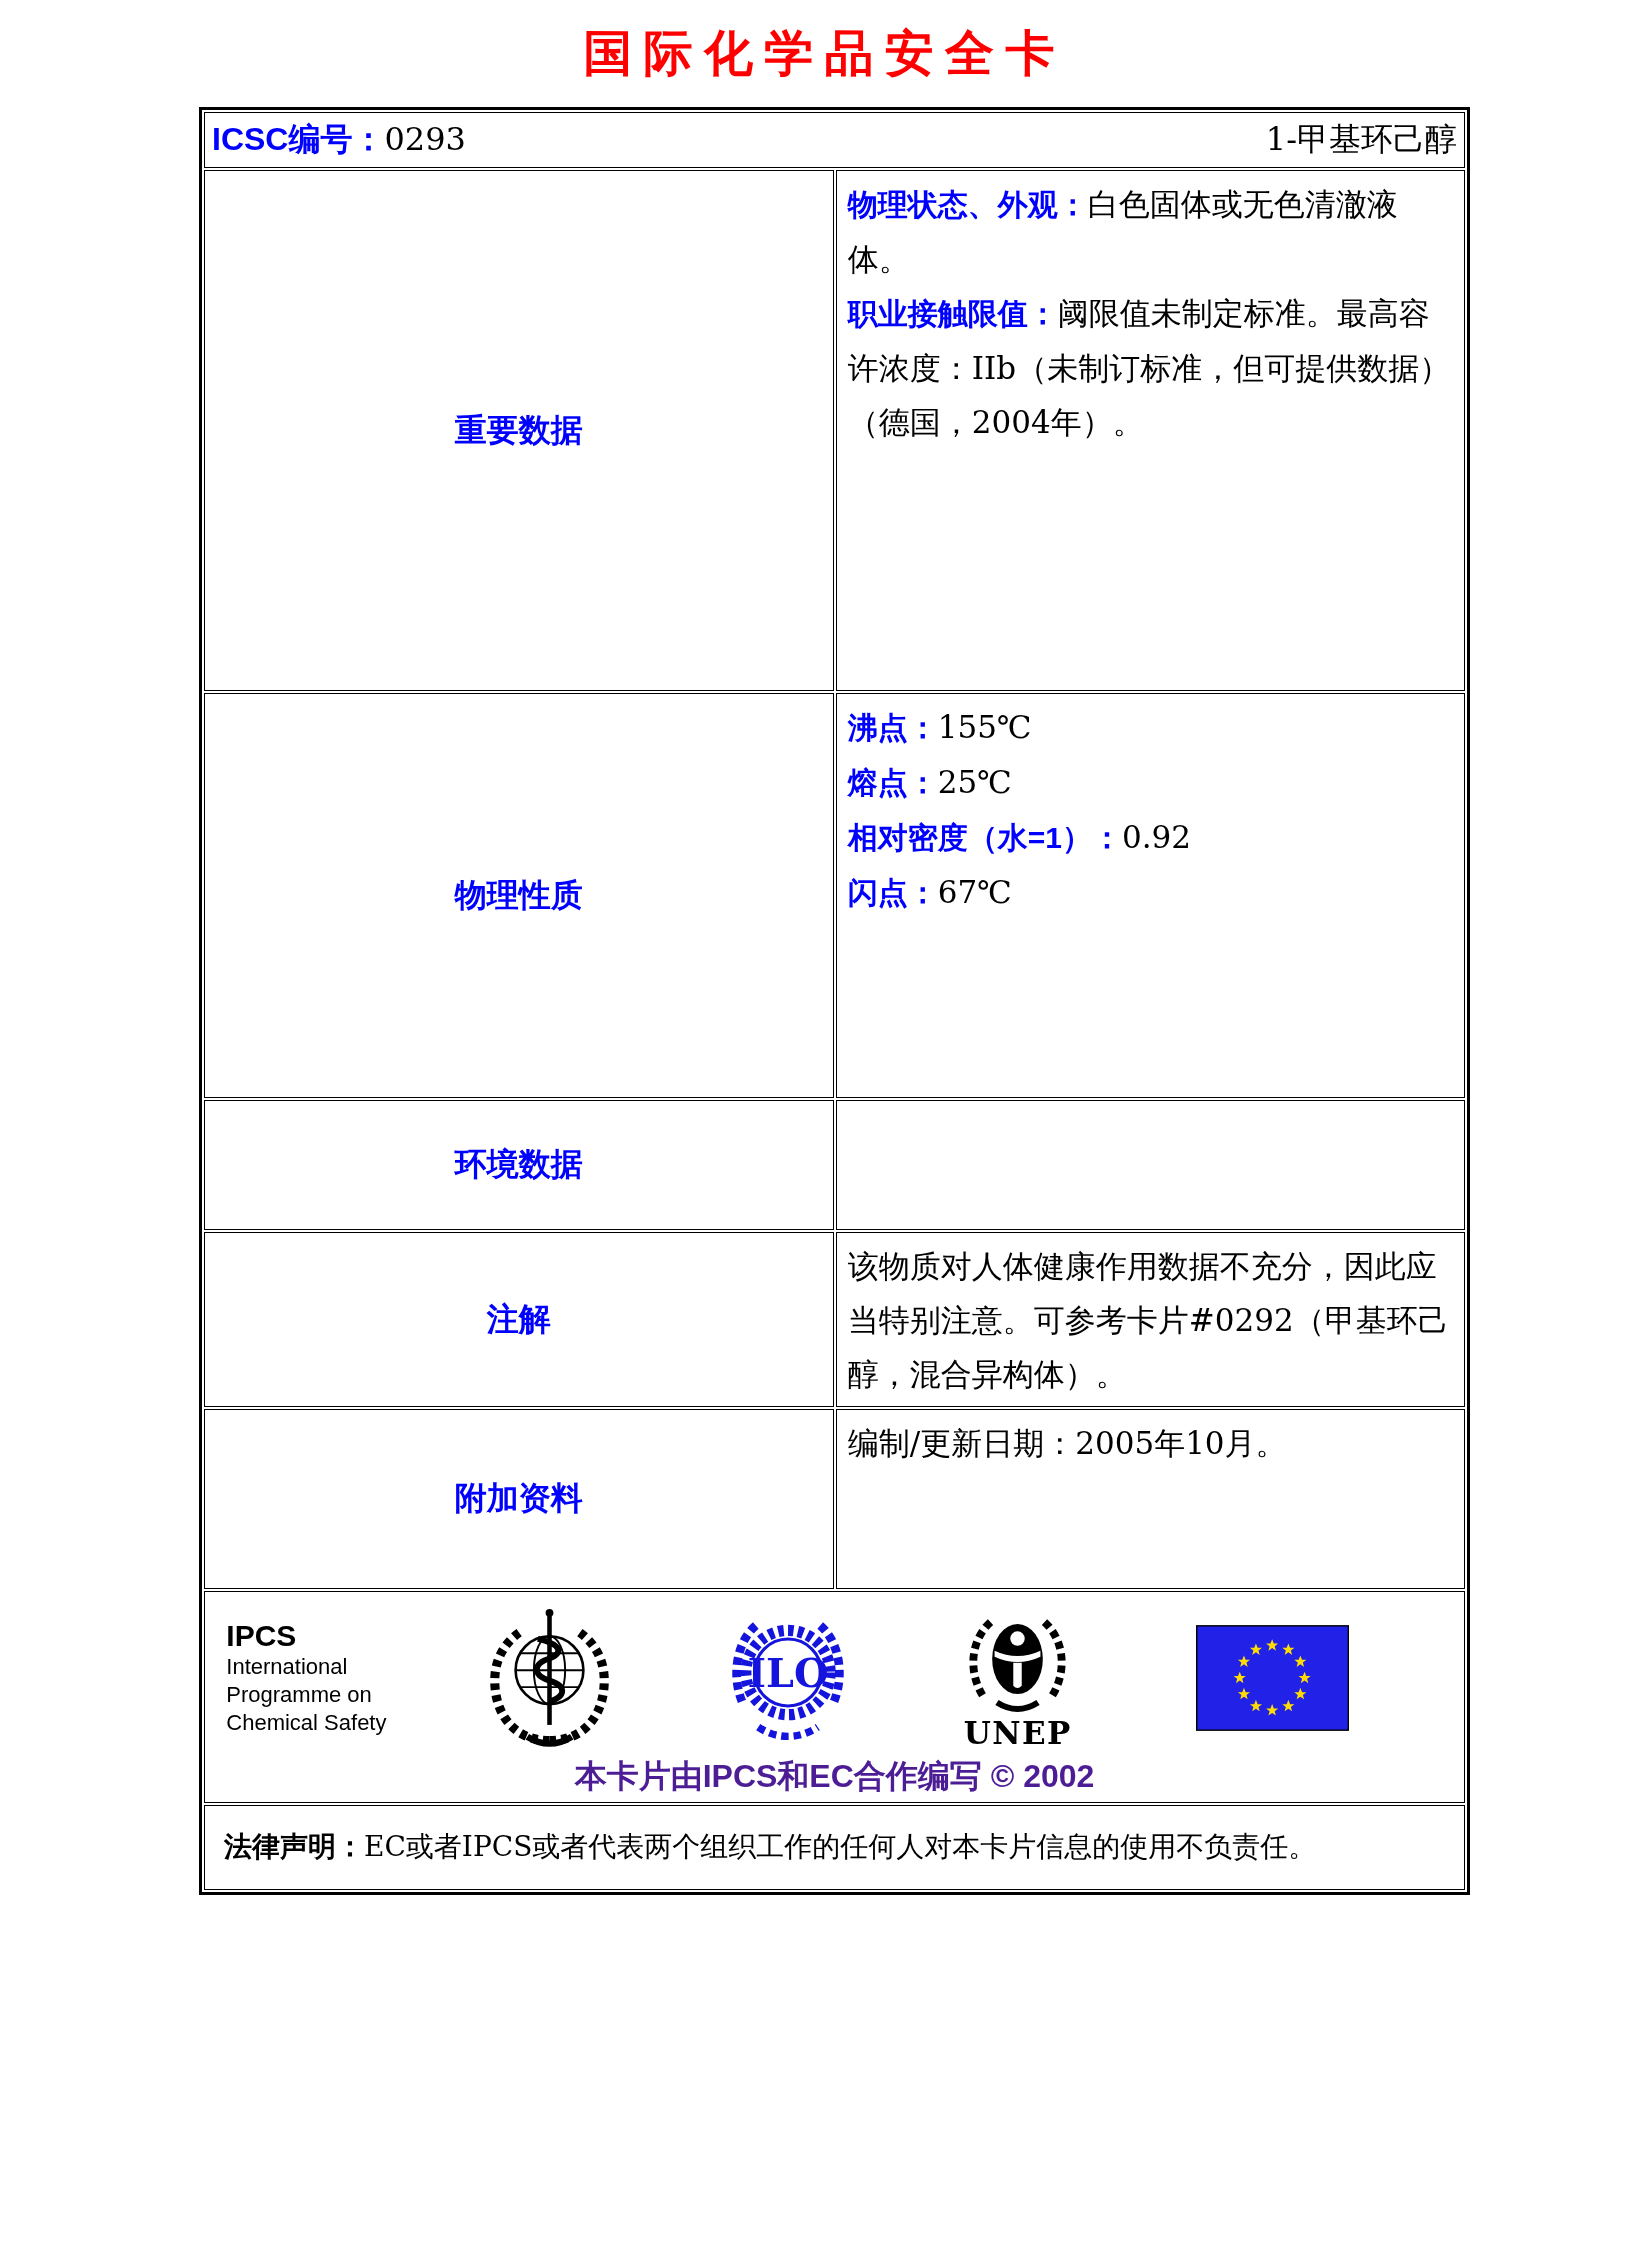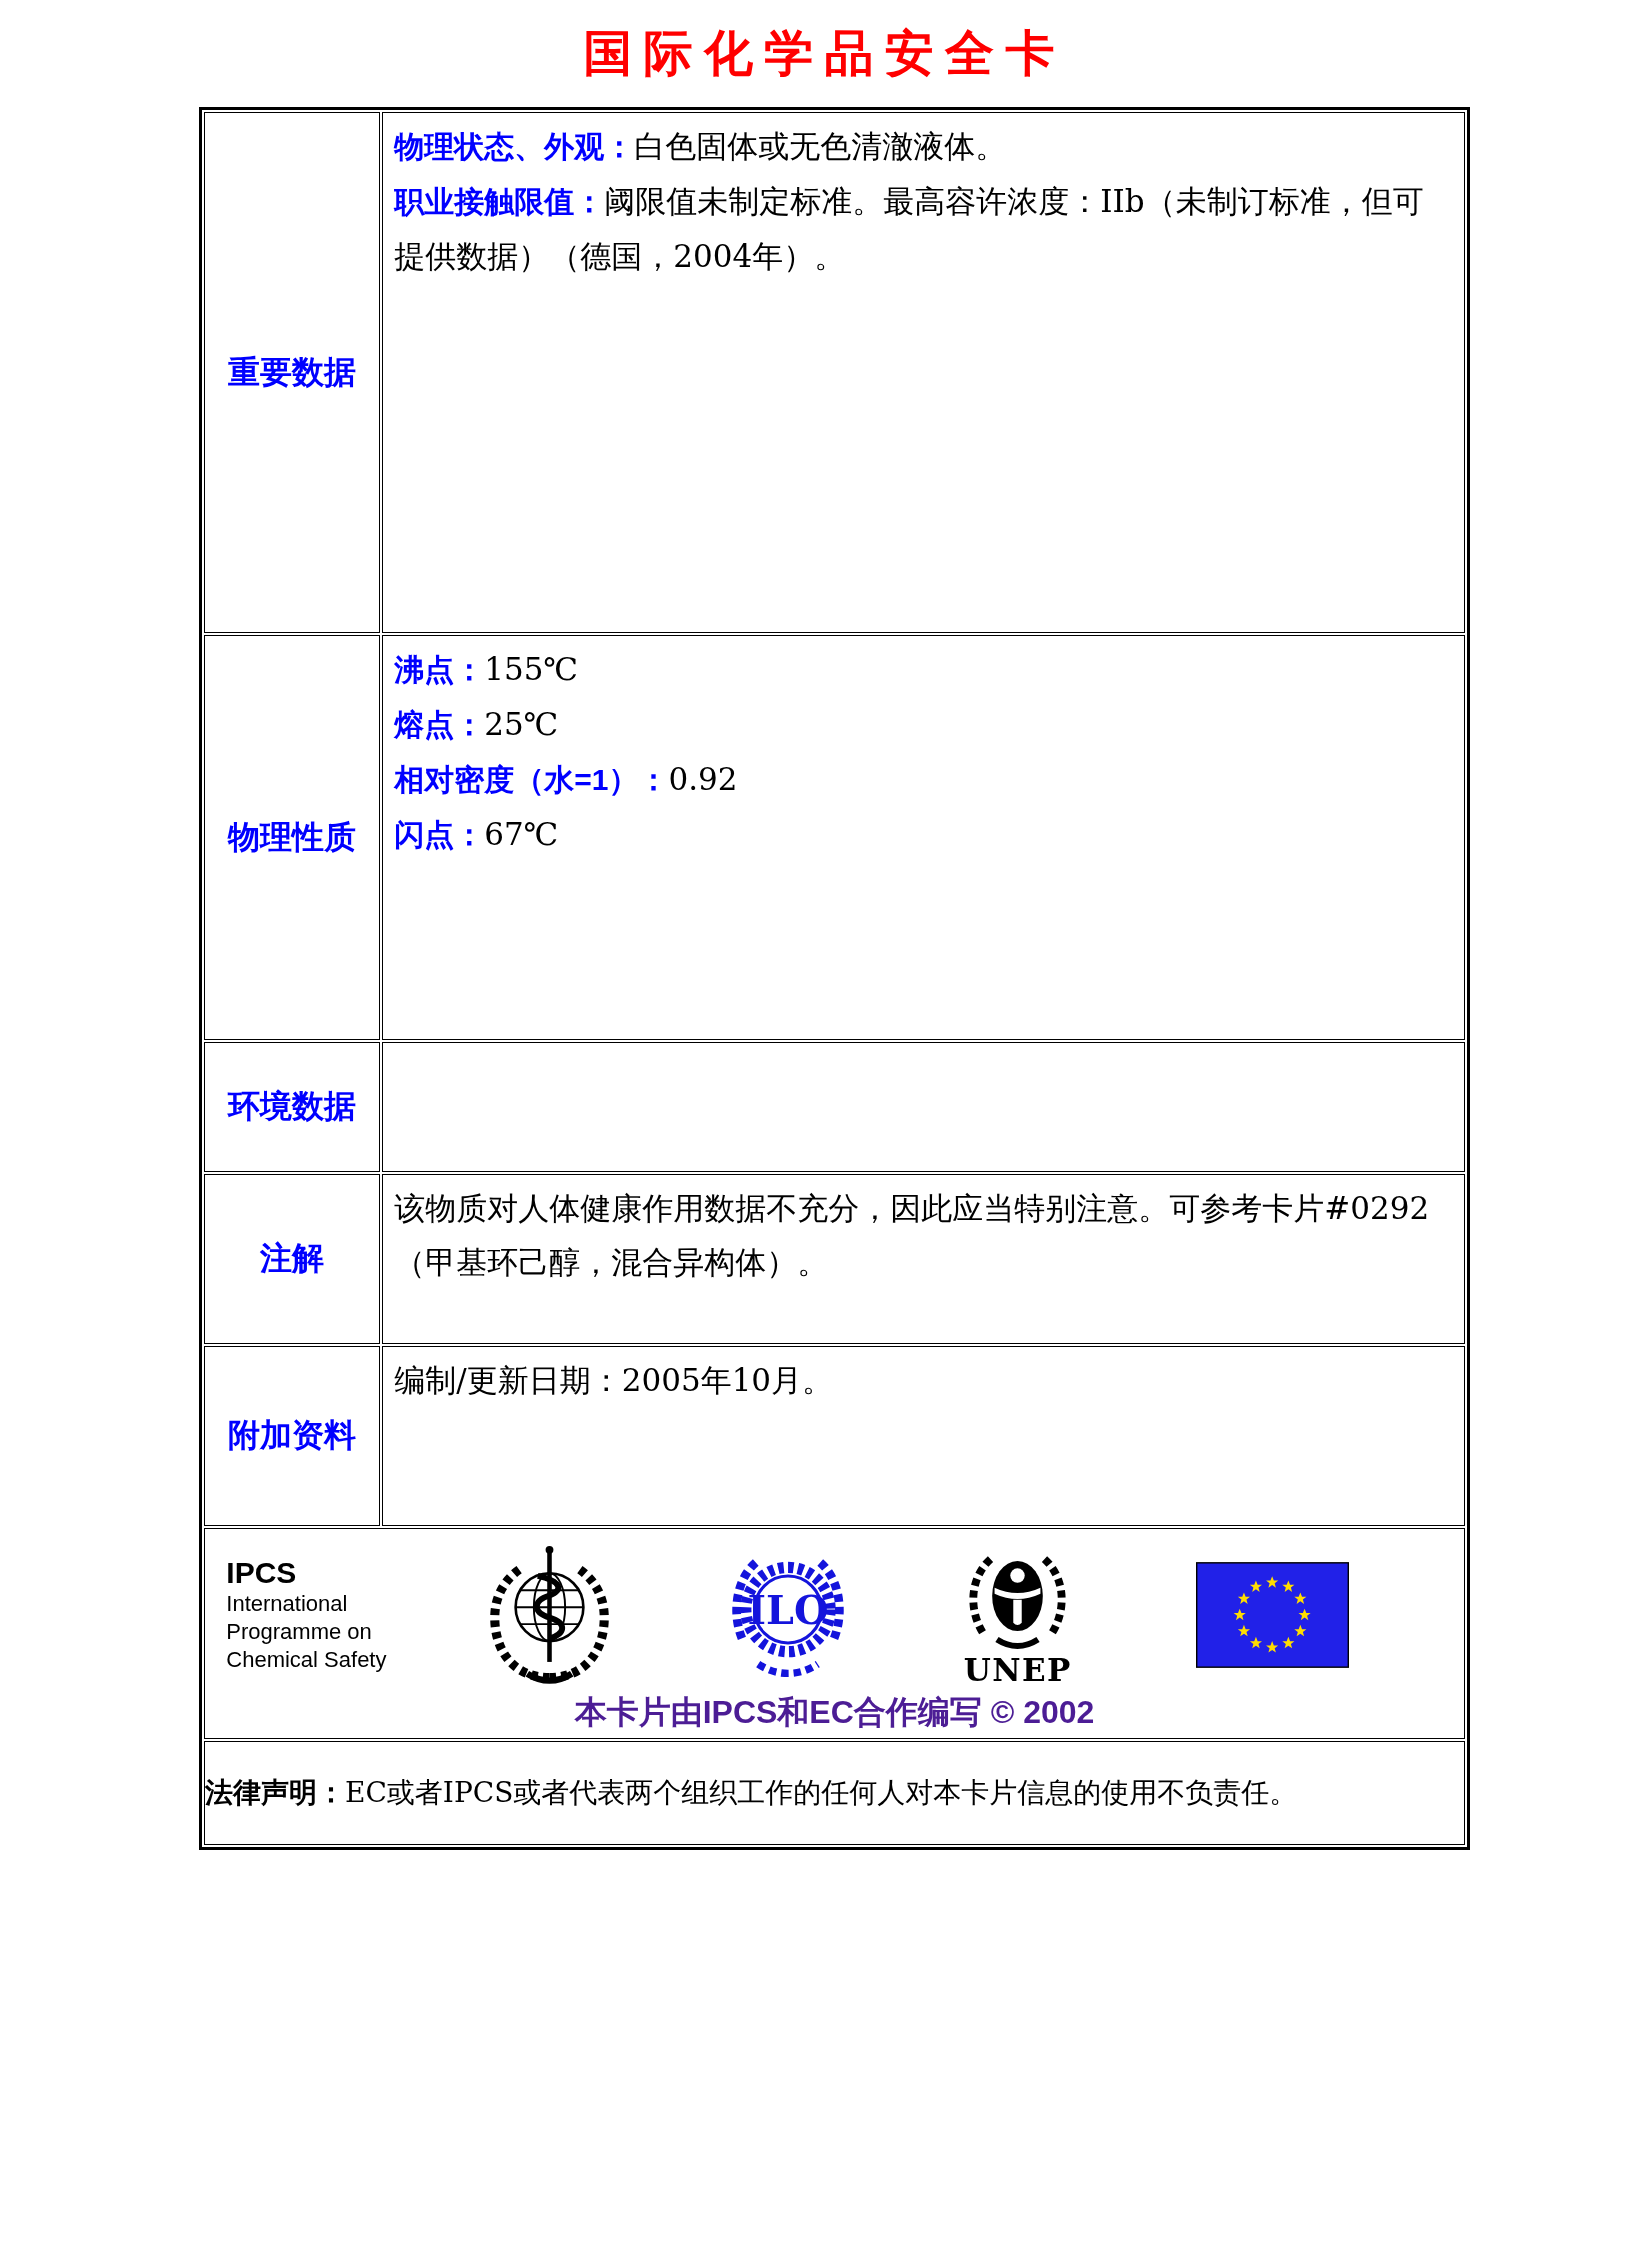--- a/index.html
+++ b/index.html
@@ -60,37 +60,47 @@
   .who-logo{margin-left:68px;}
   .ilo-logo{margin-left:111px;}
   .unep-wrap{margin-left:107px;display:flex;flex-direction:column;align-items:center;}
   .unep-caption{font-size:31px;font-weight:bold;color:#000;letter-spacing:1.4px;line-height:32px;}
   .eu-flag{margin-left:118px;}
   .credit-line{
     text-align:center;margin-top:1.4px;
     font-family:"Liberation Sans","DejaVu Sans",sans-serif;
     font-weight:bold;font-size:32px;color:#4c1d95;
   }
-  td.legal-cell{height:104px;vertical-align:middle;padding:0 0;}
+  td.legal-cell{height:85px;vertical-align:middle;padding:0 19px;}
   .legal-label{
     font-family:"Liberation Sans","DejaVu Sans",sans-serif;
     font-weight:bold;color:#000;font-size:28px;
   }
   .legal-text{font-size:28px;color:#000;}
 </style>
 </head>
 <body>
 
 <div class="page">
 
   <h1 class="title">国际化学品安全卡</h1>
 
   <table class="card">
 
     <tbody>
+        <tr>
+      <td class="hdr" colspan="2">
+        <div class="hdr-flex">
+          <div class="hdr-left">
+            <span class="blue-lbl">ICSC编号：</span><span class="num">0293</span>
+          </div>
+          <div class="chem-name">1-甲基环己醇</div>
+        </div>
+      </td>
+    </tr>
 
     <tr class="row-important">
       <td class="label-cell">重要数据</td>
       <td class="content-cell">
         <p><span class="blue-lbl inline-lbl">物理状态、外观：</span><span>白色固体或无色清澈液体。</span></p>
         <p><span class="blue-lbl inline-lbl">职业接触限值：</span><span>阈限值未制定标准。最高容许浓度：IIb（未制订标准，但可提供数据）（德国，2004年）。</span></p>
       </td>
     </tr>
 
     <tr class="row-physical">

